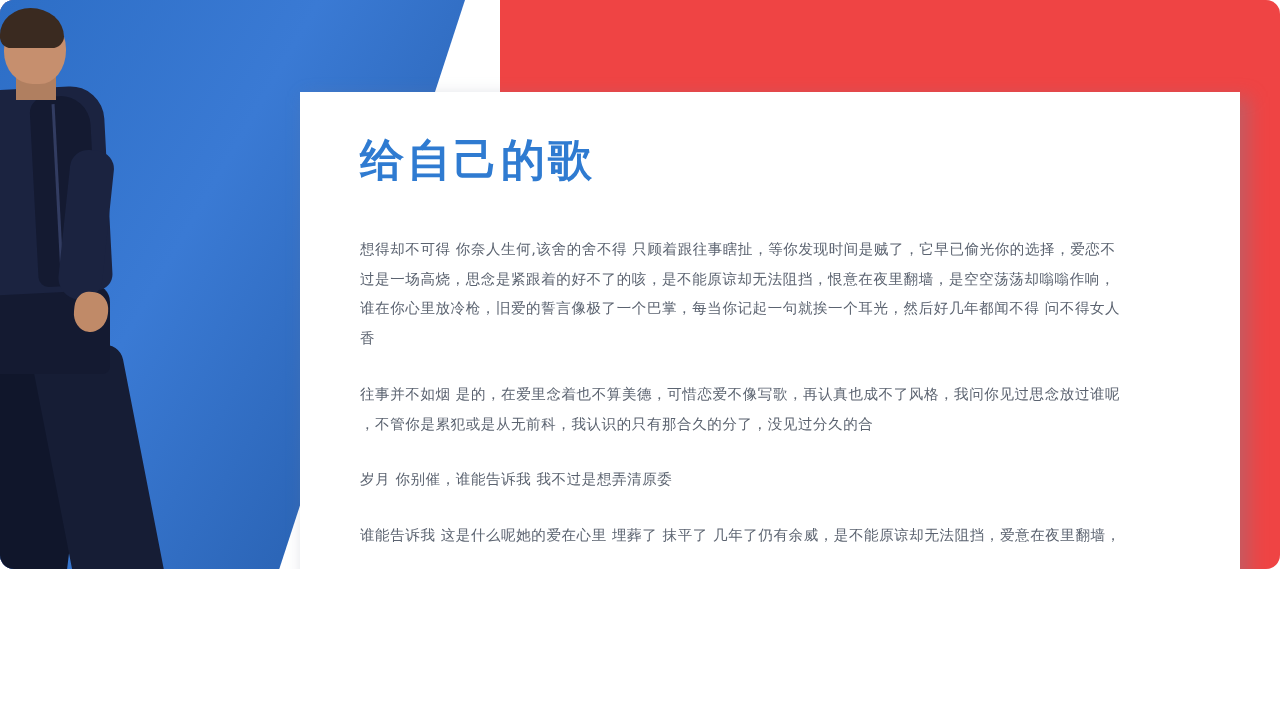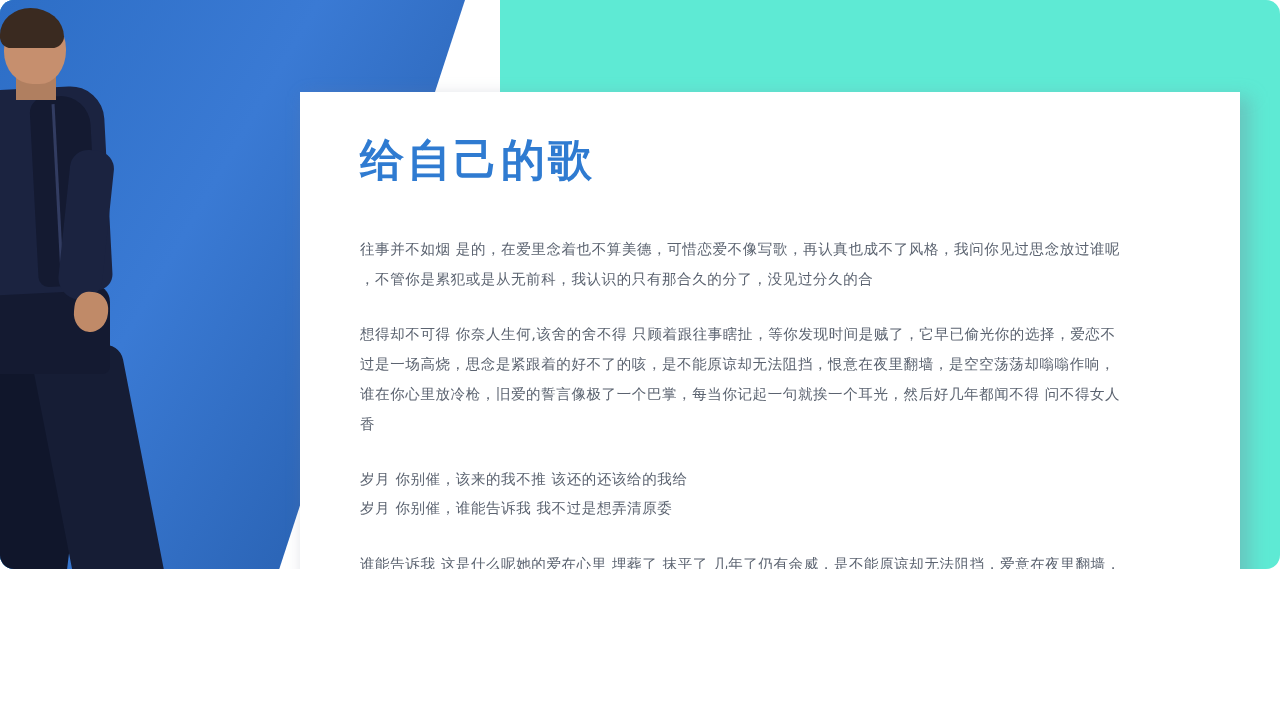--- a/index.html
+++ b/index.html
@@ -9,21 +9,21 @@
     width: 1280px;
     height: 720px;
     overflow: hidden;
     font-family: "DejaVu Sans", "Liberation Sans", sans-serif;
   }
 
   #slide {
     position: relative;
     width: 1280px;
     height: 569px;
-    background: #5eead4;
+    background: #ef4444;
     overflow: hidden;
     border-radius: 14px;
   }
 
   
   .photo-panel {
     position: absolute;
     left: 0;
     top: 0;
     width: 500px;
@@ -265,33 +265,32 @@
     <div class="photo-wedge-2"></div>
   </div>
 
   <div class="card-shadow"></div>
   <div class="card">
     <div class="card-inner">
 
       <h1 class="slide-title">给自己的歌</h1>
 
       <p class="body-block">
-        <span class="ln">往事并不如烟 是的，在爱里念着也不算美德，可惜恋爱不像写歌，再认真也成不了风格，我问你见过思念放过谁呢</span>
-        <span class="ln">，不管你是累犯或是从无前科，我认识的只有那合久的分了，没见过分久的合</span>
-      </p>
-
-      <p class="body-block">
         <span class="ln">想得却不可得 你奈人生何,该舍的舍不得 只顾着跟往事瞎扯，等你发现时间是贼了，它早已偷光你的选择，爱恋不</span>
         <span class="ln">过是一场高烧，思念是紧跟着的好不了的咳，是不能原谅却无法阻挡，恨意在夜里翻墙，是空空荡荡却嗡嗡作响，</span>
         <span class="ln">谁在你心里放冷枪，旧爱的誓言像极了一个巴掌，每当你记起一句就挨一个耳光，然后好几年都闻不得 问不得女人</span>
         <span class="ln">香</span>
       </p>
 
+      <p class="body-block">
+        <span class="ln">往事并不如烟 是的，在爱里念着也不算美德，可惜恋爱不像写歌，再认真也成不了风格，我问你见过思念放过谁呢</span>
+        <span class="ln">，不管你是累犯或是从无前科，我认识的只有那合久的分了，没见过分久的合</span>
+      </p>
+
       <p class="body-block tight">
-        <span class="ln">岁月 你别催，该来的我不推 该还的还该给的我给</span>
         <span class="ln">岁月 你别催，谁能告诉我 我不过是想弄清原委</span>
       </p>
 
       <p class="body-block">
         <span class="ln">谁能告诉我 这是什么呢她的爱在心里 埋葬了 抹平了 几年了仍有余威，是不能原谅却无法阻挡，爱意在夜里翻墙，</span>
       </p>
 
     </div>
   </div>
 

